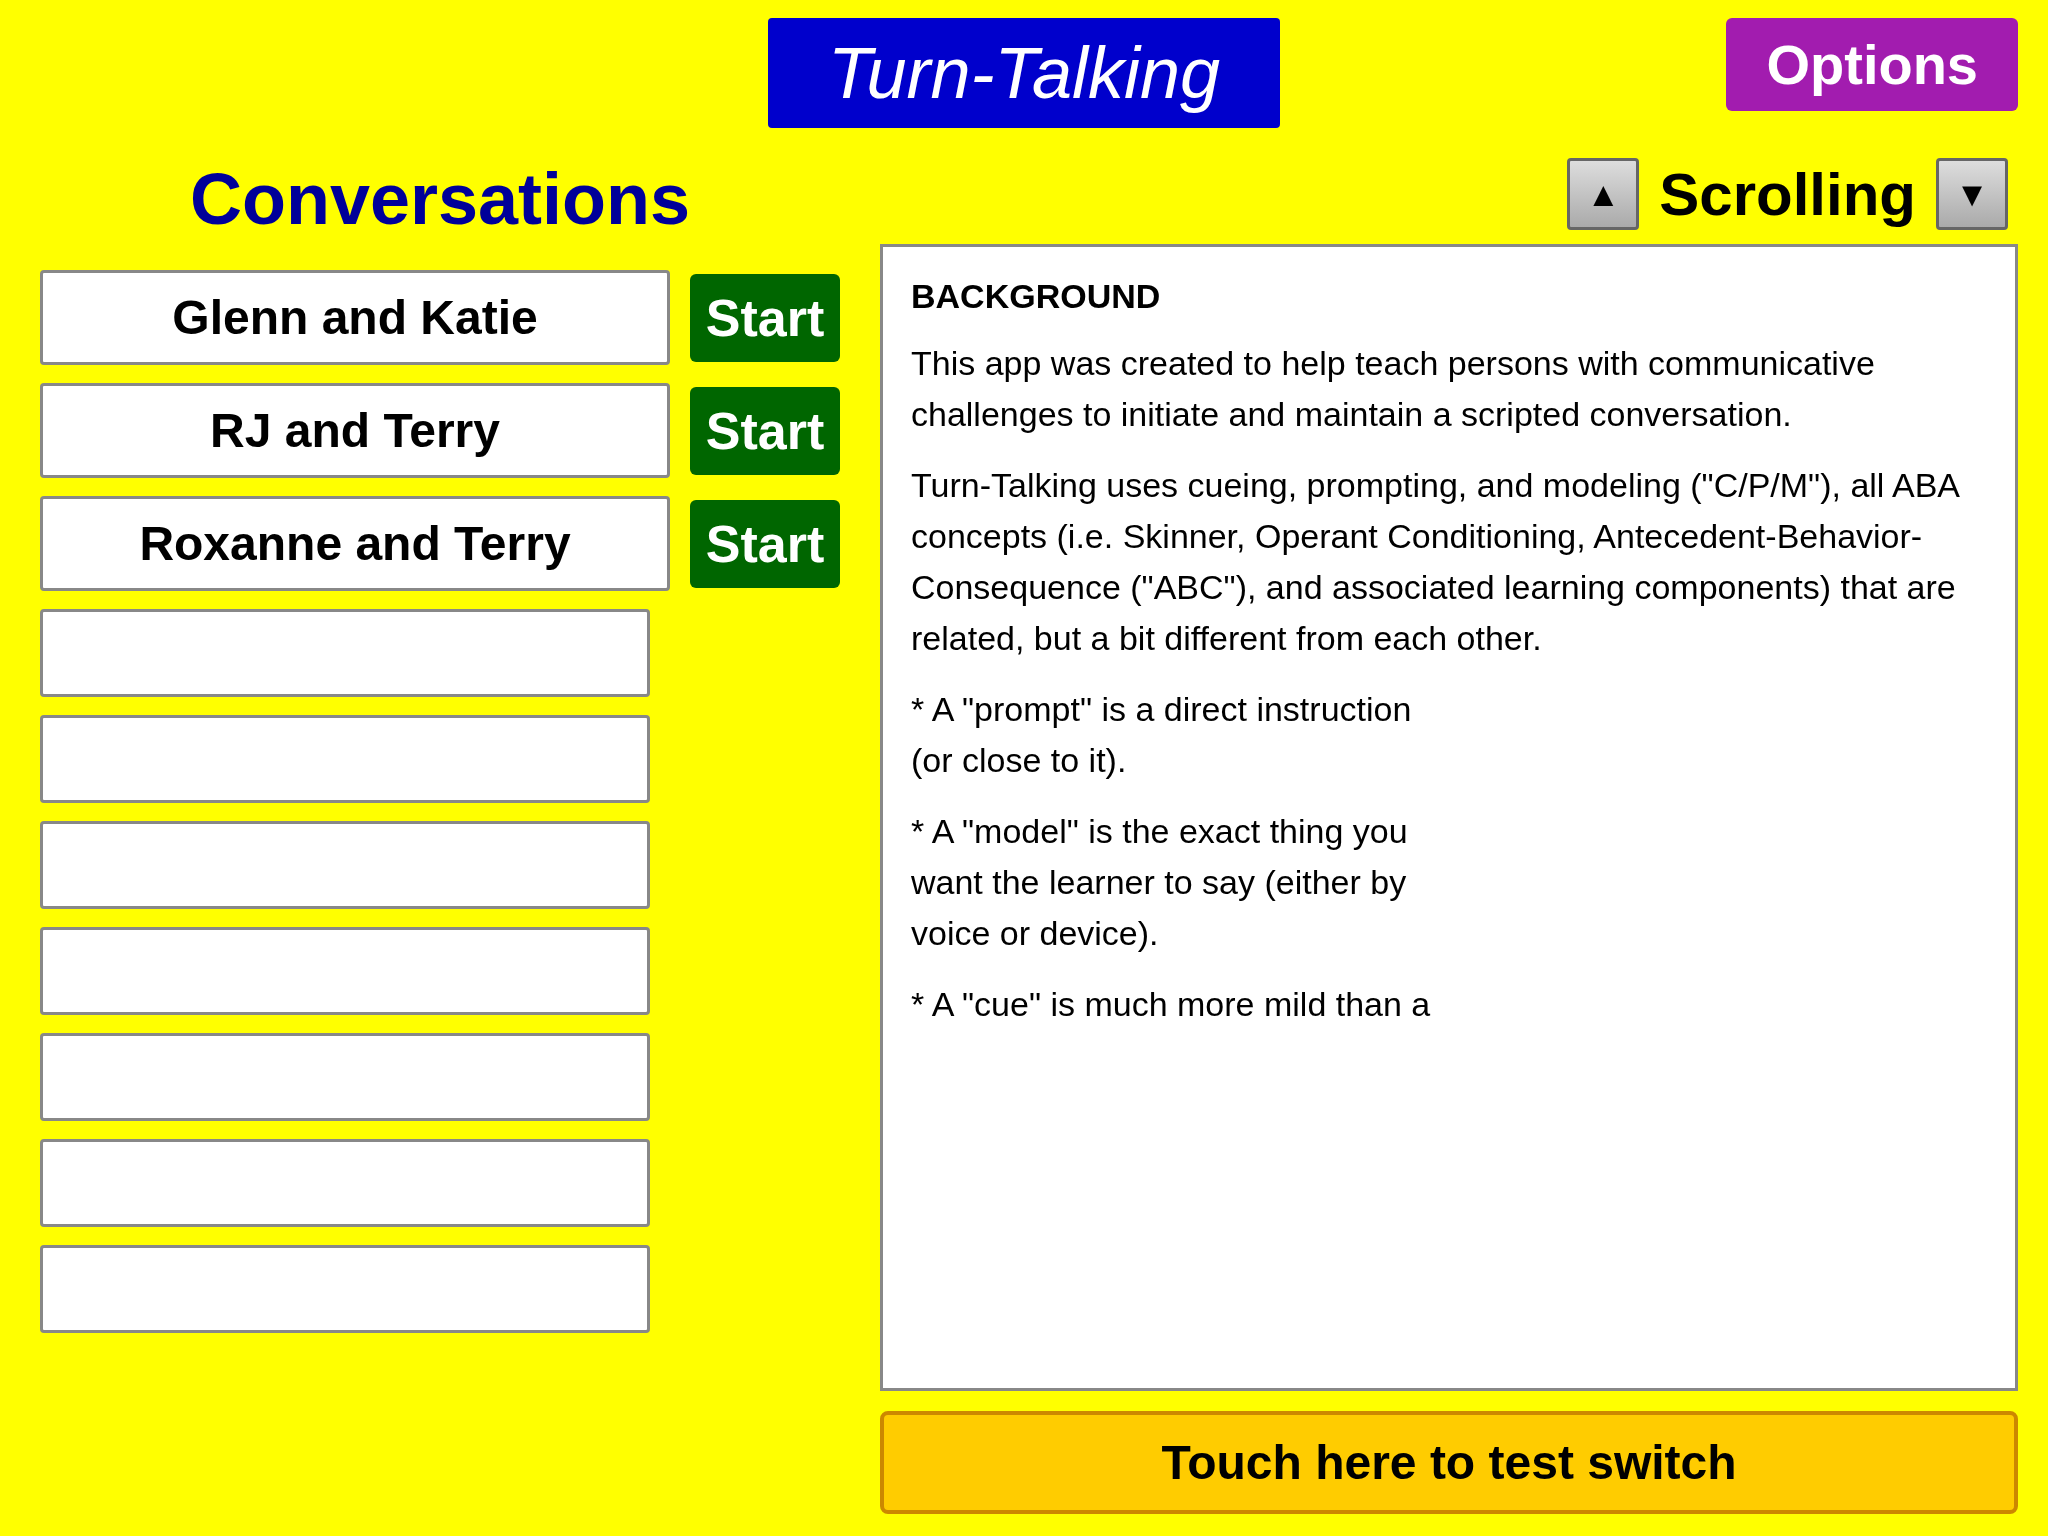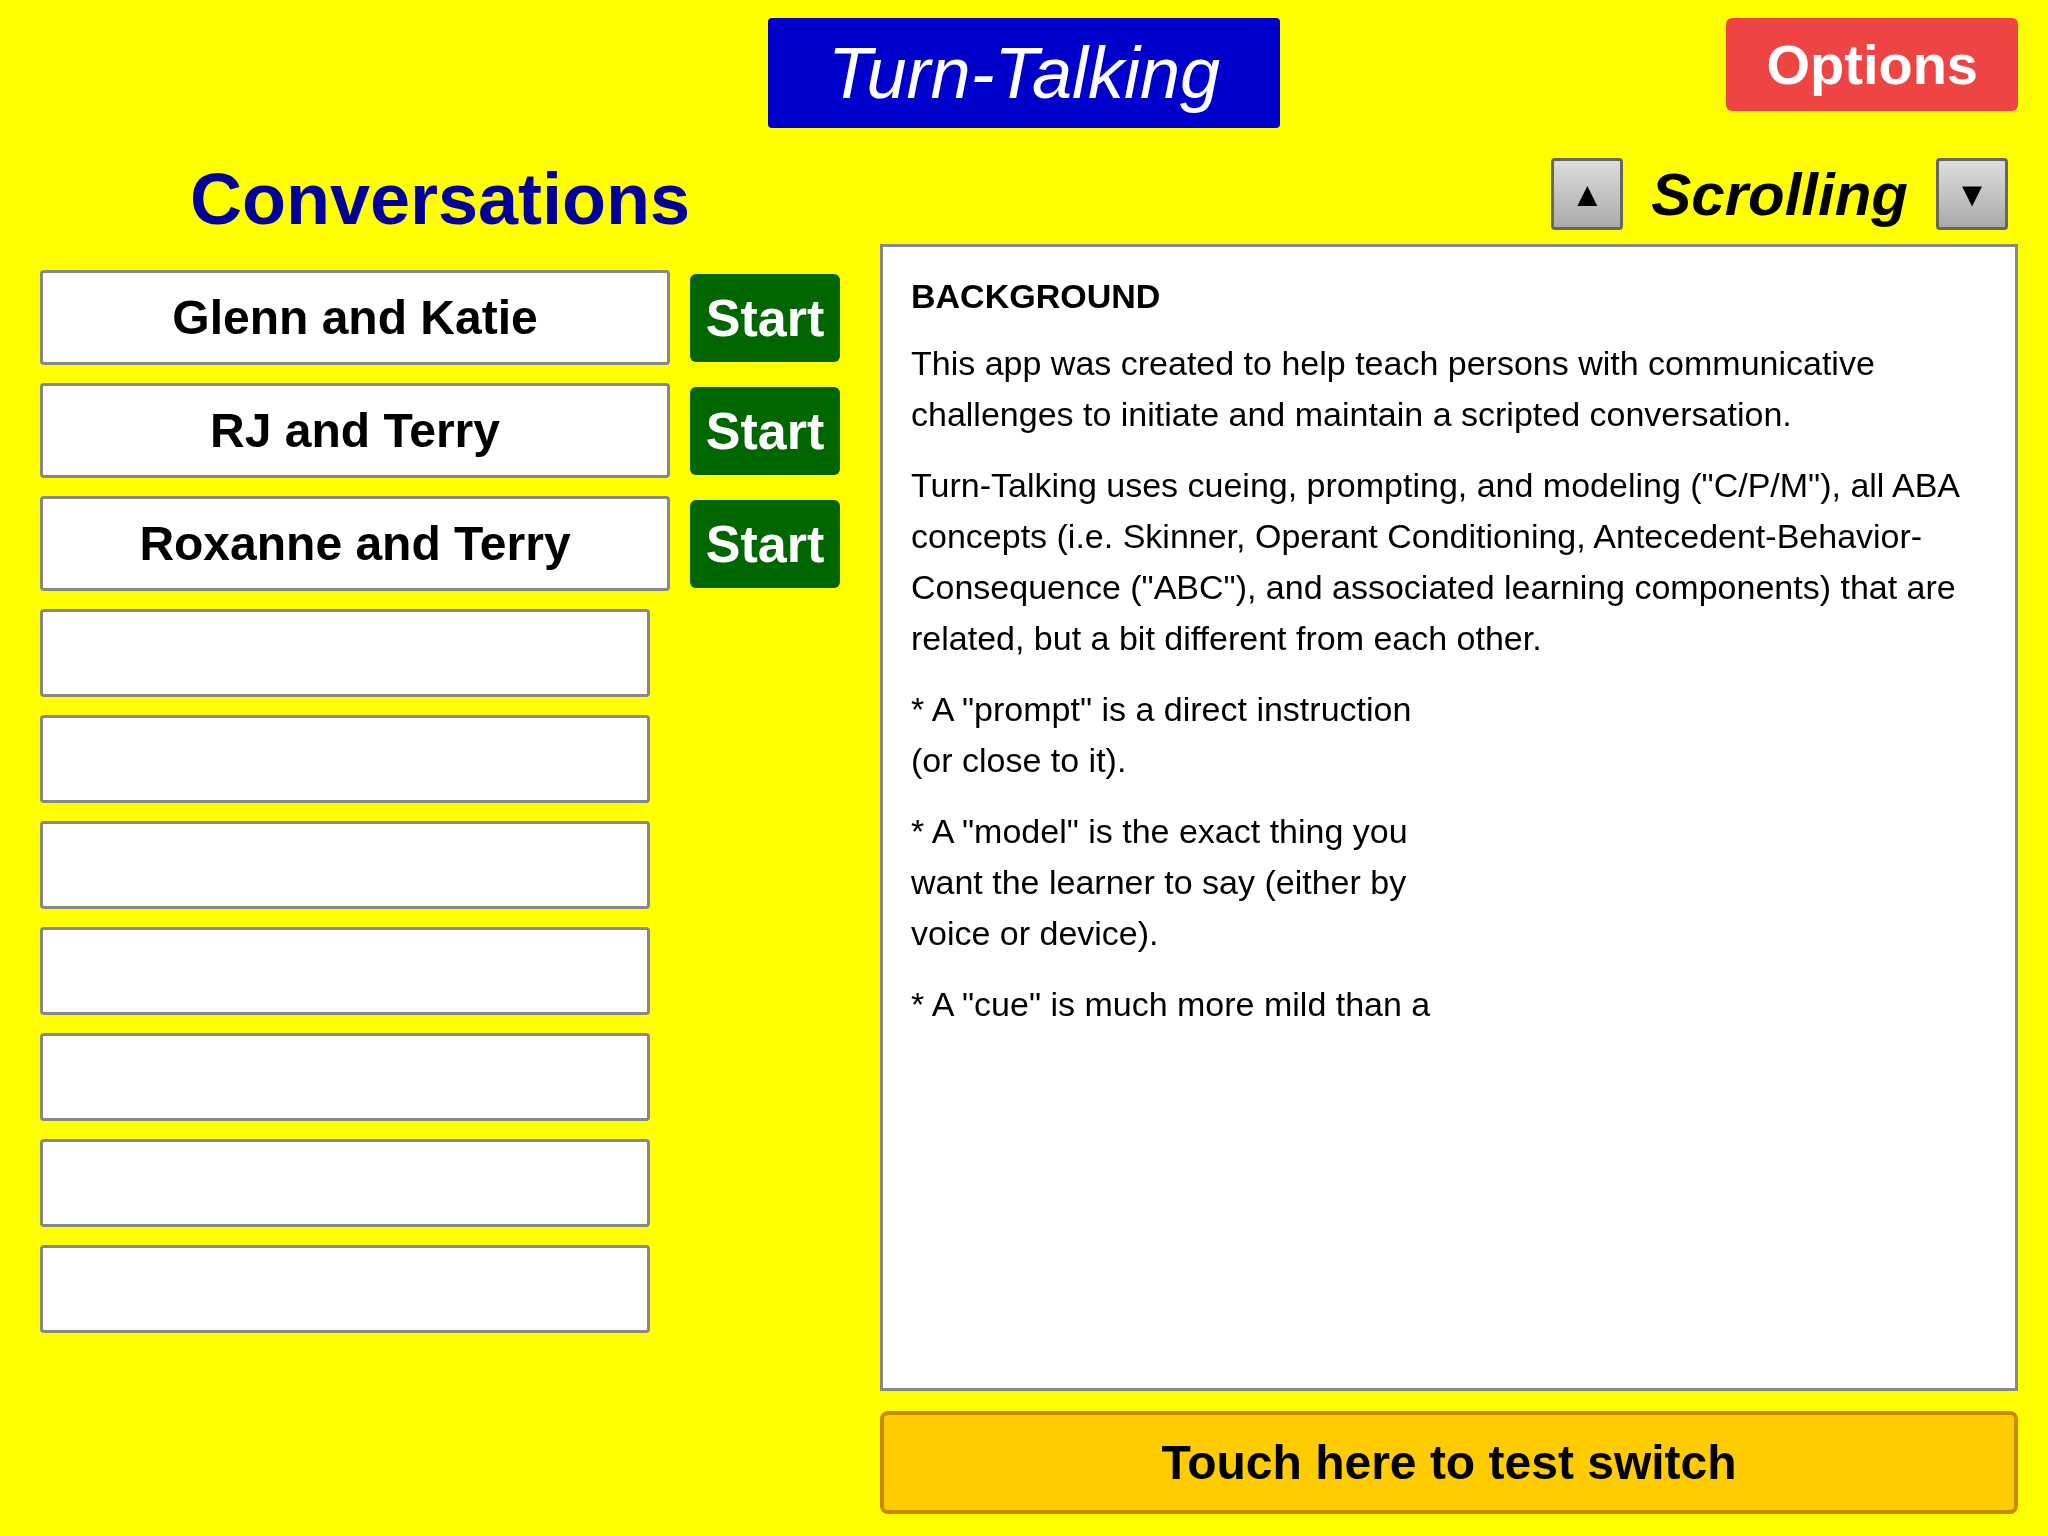--- a/index.html
+++ b/index.html
@@ -29,21 +29,21 @@
       font-weight: normal;
       font-style: italic;
       padding: 14px 60px;
       border-radius: 4px;
     }
 
     .options-button {
       position: absolute;
       right: 30px;
       top: 18px;
-      background-color: #ef4444;
+      background-color: #a21caf;
       color: white;
       font-size: 56px;
       font-weight: bold;
       padding: 14px 40px;
       border: none;
       border-radius: 6px;
       cursor: pointer;
     }
 
     
@@ -129,25 +129,24 @@
     
     .right-panel {
       flex: 1;
       display: flex;
       flex-direction: column;
     }
 
     .scroll-header {
       display: flex;
       align-items: center;
-      gap: 28px;
+      gap: 20px;
       margin-bottom: 14px;
       justify-content: flex-end;
       padding-right: 10px;
-      font-style: italic;
     }
 
     .scroll-title {
       font-size: 60px;
       font-weight: bold;
       color: black;
     }
 
     .scroll-btn {
       width: 72px;

